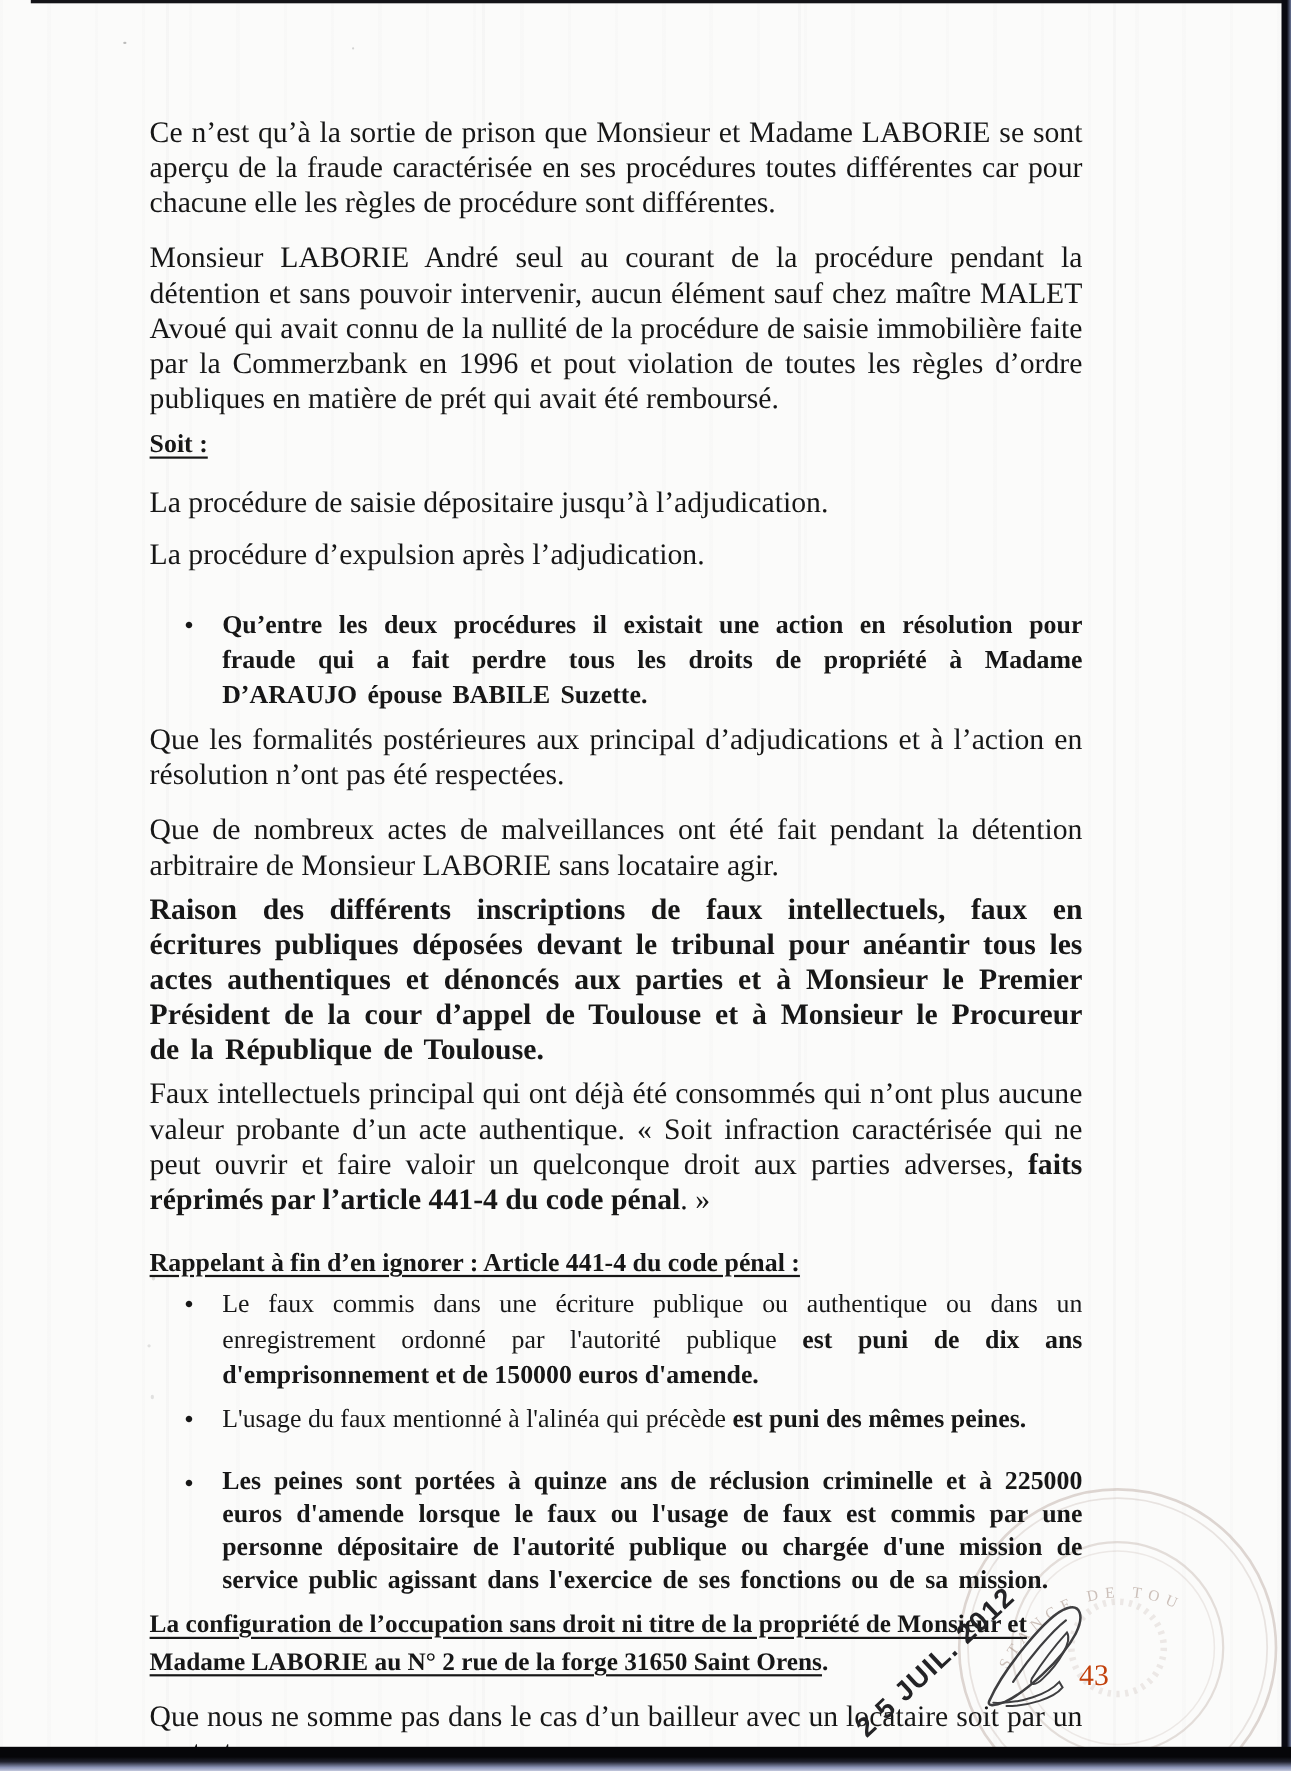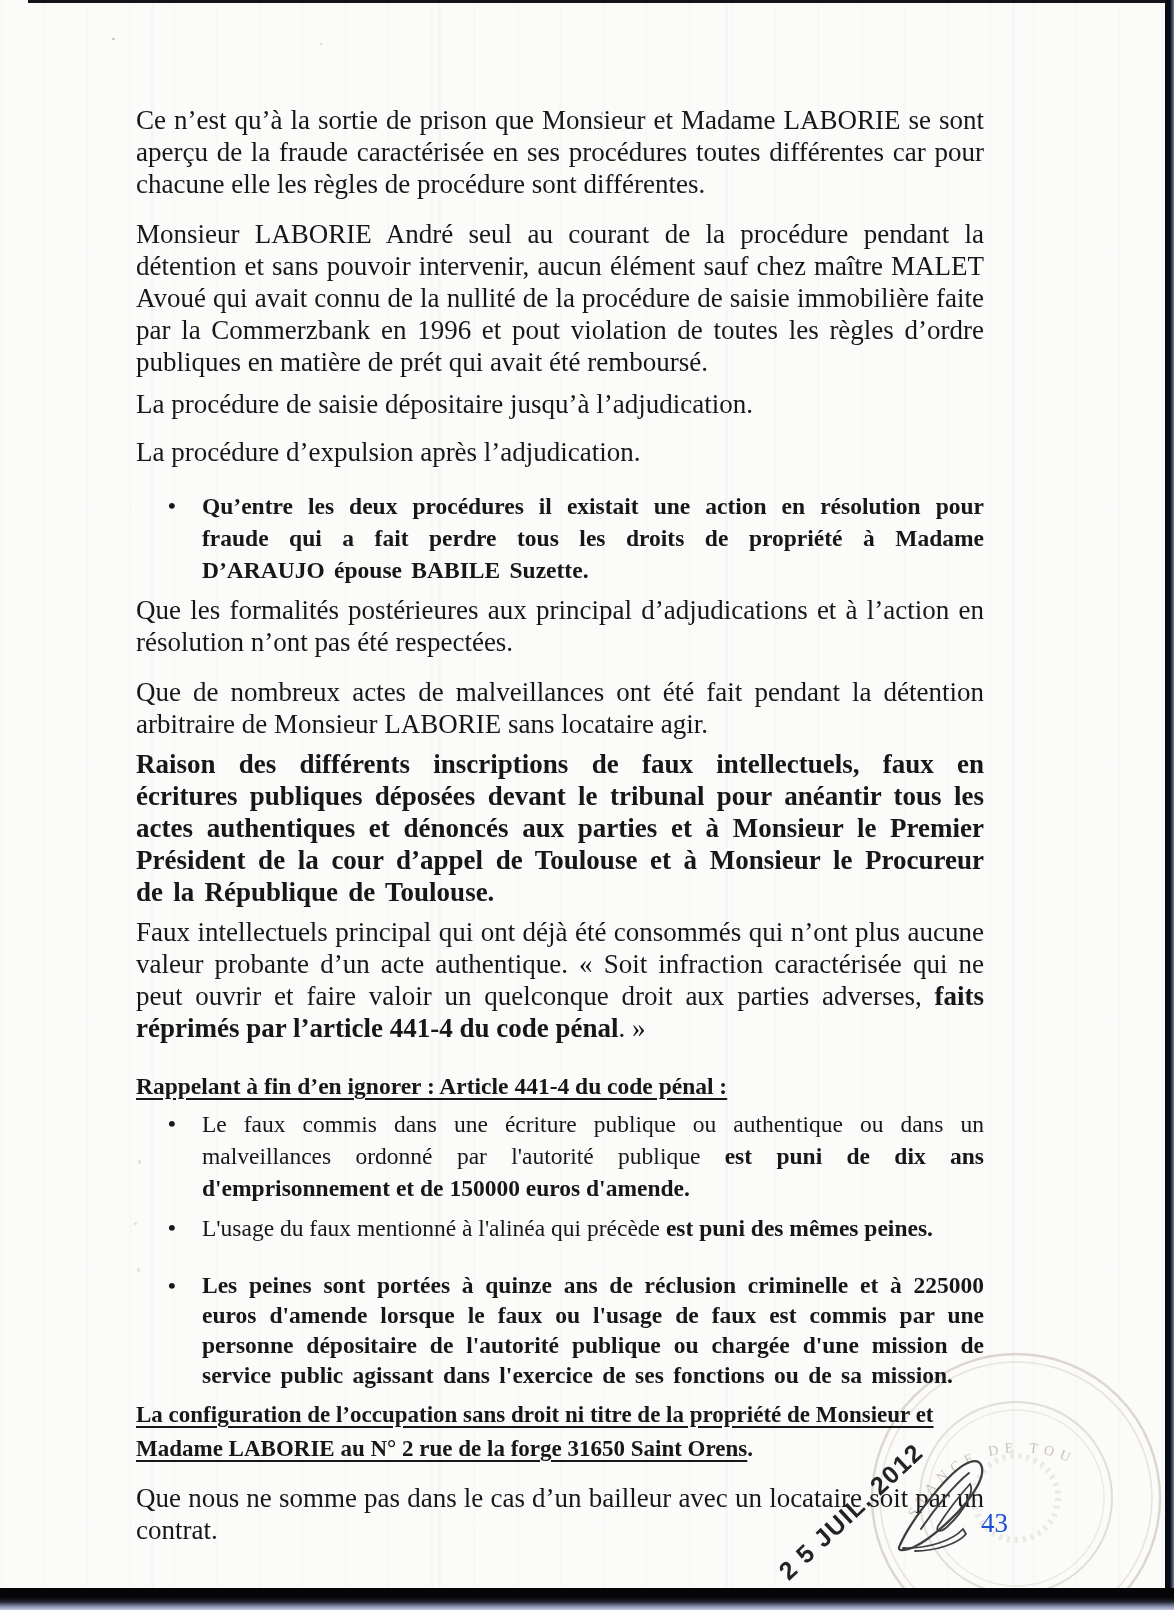--- a/index.html
+++ b/index.html
@@ -27,32 +27,32 @@
   .u{text-decoration:underline;text-decoration-thickness:2px;text-underline-offset:4px;}
   .wsp{word-spacing:3.5px;}
   .heading{font-size:23.5px;line-height:32px;font-weight:bold;}
   .bullet{display:flex;padding-left:32px;}
   .bullet .dot{flex:0 0 34px;font-size:22px;line-height:32px;font-weight:bold;}
   .bullet .btext{flex:1;font-size:23.5px;line-height:32px;text-align:justify;}
   .lh30 .btext{line-height:30px;}
   .center-head{text-align:left;font-weight:bold;font-size:23px;line-height:34px;}
   .mb6{margin-bottom:6px}.mb8{margin-bottom:8px}.mb10{margin-bottom:10px}
   .mb16{margin-bottom:16px}.mb18{margin-bottom:18px}.mb20{margin-bottom:20px}
-  .mb22{margin-bottom:22px}.mb26{margin-bottom:26px}
+  .mb22{margin-bottom:32px}.mb26{margin-bottom:26px}
 
   .seal{position:absolute;left:866px;top:1352px;z-index:2;}
   .signature{position:absolute;left:891px;top:1456px;z-index:4;}
   .date-stamp{
     position:absolute;left:751px;top:1497px;width:200px;z-index:4;
     transform:rotate(-43deg);text-align:center;
     font-family:"Liberation Sans",sans-serif;font-weight:bold;
     font-size:25px;letter-spacing:1.5px;color:#232326;white-space:nowrap;
   }
   .page-number{position:absolute;left:981px;top:1508px;z-index:4;
-    font-size:27px;color:#1d4ed8;}
+    font-size:27px;color:#c2410c;}
   .speck{position:absolute;background:rgba(20,20,20,0.28);border-radius:50%;z-index:2;}
 </style>
 </head>
 <body>
 
 <div class="page">
   <div class="streaks"></div>
 
   <div class="speck" style="left:112px;top:38px;width:3px;height:2px;"></div>
   <div class="speck" style="left:320px;top:43px;width:2px;height:2px;opacity:.6"></div>
@@ -74,20 +74,21 @@
     <text font-family="Liberation Serif, serif" font-size="14" letter-spacing="6" fill="rgba(158,134,122,0.5)">
       <textPath href="#sealArc" startOffset="8%">STANCE DE TOU</textPath>
     </text>
   </svg>
 
   <div class="content">
     <p class="para mb18">Ce n’est qu’à la sortie de prison que Monsieur et Madame LABORIE se sont aperçu de la fraude caractérisée en ses procédures toutes différentes car pour chacune elle les règles de procédure sont différentes.</p>
 
     <p class="para mb10">Monsieur LABORIE André seul au courant de la procédure pendant la détention et sans pouvoir intervenir, aucun élément sauf chez maître MALET Avoué qui avait connu de la nullité de la procédure de saisie immobilière faite par la Commerzbank en 1996 et pout violation de toutes les règles d’ordre publiques en matière de prét qui avait été remboursé.</p>
 
+    <p class="para heading mb20"><span class="u">Soit :</span></p>
 
     <p class="para mb16">La procédure de saisie dépositaire jusqu’à l’adjudication.</p>
 
     <p class="para mb22">La procédure d’expulsion après l’adjudication.</p>
 
     <div class="bullet mb8">
       <span class="dot">•</span>
       <div class="btext b i wsp">Qu’entre les deux procédures il existait une action en résolution pour fraude qui a fait perdre tous les droits de propriété à Madame D’ARAUJO épouse BABILE Suzette.</div>
     </div>
 
@@ -96,21 +97,21 @@
     <p class="para mb8">Que de nombreux actes de malveillances ont été fait pendant la détention arbitraire de Monsieur LABORIE sans locataire agir.</p>
 
     <p class="para b i wsp mb8">Raison des différents inscriptions de faux intellectuels, faux en écritures publiques déposées devant le tribunal pour anéantir tous les actes authentiques  et dénoncés aux parties et à Monsieur le Premier Président de la cour d’appel de Toulouse et à Monsieur le Procureur de la République de Toulouse.</p>
 
     <p class="para mb26"><span>Faux intellectuels principal qui ont déjà été consommés qui n’ont plus aucune valeur probante d’un acte authentique. « Soit infraction caractérisée qui ne peut ouvrir et faire valoir un quelconque droit aux parties adverses, </span><span class="b">faits réprimés par l’article 441-4 du code pénal</span><span>. »</span></p>
 
     <p class="para heading i mb6"><span class="u">Rappelant à fin d’en ignorer : Article 441-4 du code pénal :</span></p>
 
     <div class="bullet mb8">
       <span class="dot">•</span>
-      <div class="btext i"><span>Le faux commis dans une écriture publique ou authentique ou dans un malveillances ordonné par l'autorité publique </span><span class="b">est puni de dix ans d'emprisonnement et de 150000 euros d'amende.</span></div>
+      <div class="btext i"><span>Le faux commis dans une écriture publique ou authentique ou dans un enregistrement ordonné par l'autorité publique </span><span class="b">est puni de dix ans d'emprisonnement et de 150000 euros d'amende.</span></div>
     </div>
 
     <div class="bullet mb26">
       <span class="dot">•</span>
       <div class="btext i"><span>L'usage du faux mentionné à l'alinéa qui précède </span><span class="b">est puni des mêmes peines.</span></div>
     </div>
 
     <div class="bullet lh30 mb8">
       <span class="dot">•</span>
       <div class="btext b i wsp">Les peines sont portées à quinze ans de réclusion criminelle et à 225000 euros d'amende lorsque le faux ou l'usage de faux est commis par une personne dépositaire de l'autorité publique ou chargée d'une mission de service public agissant dans l'exercice de ses fonctions ou de sa mission.</div>

